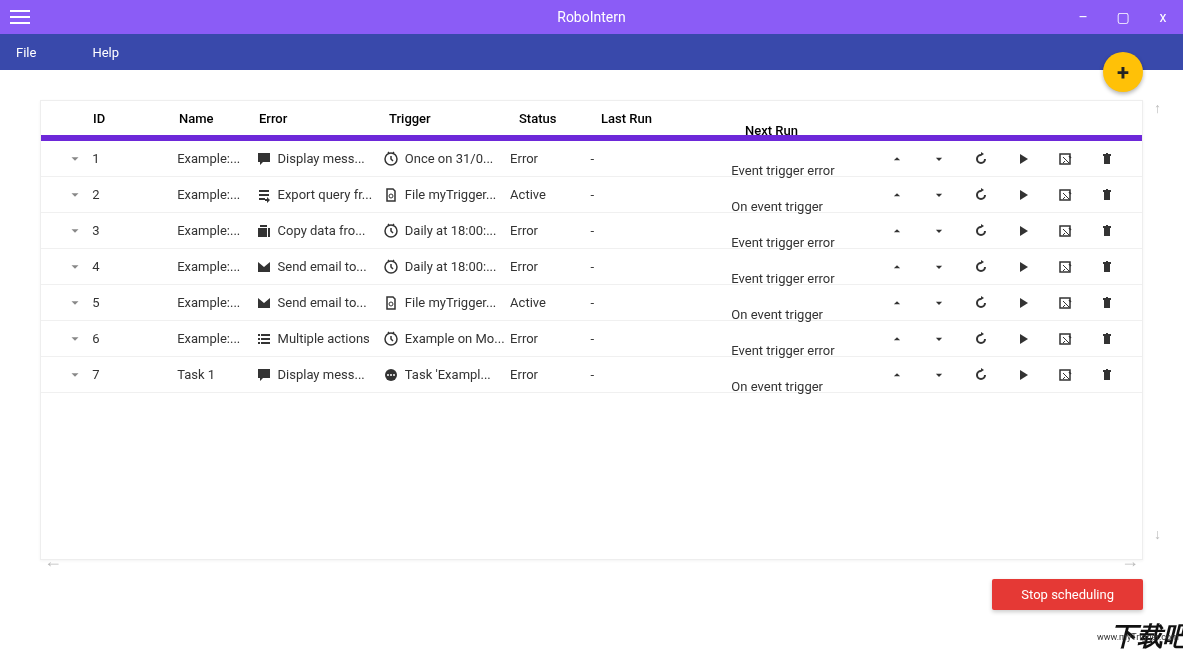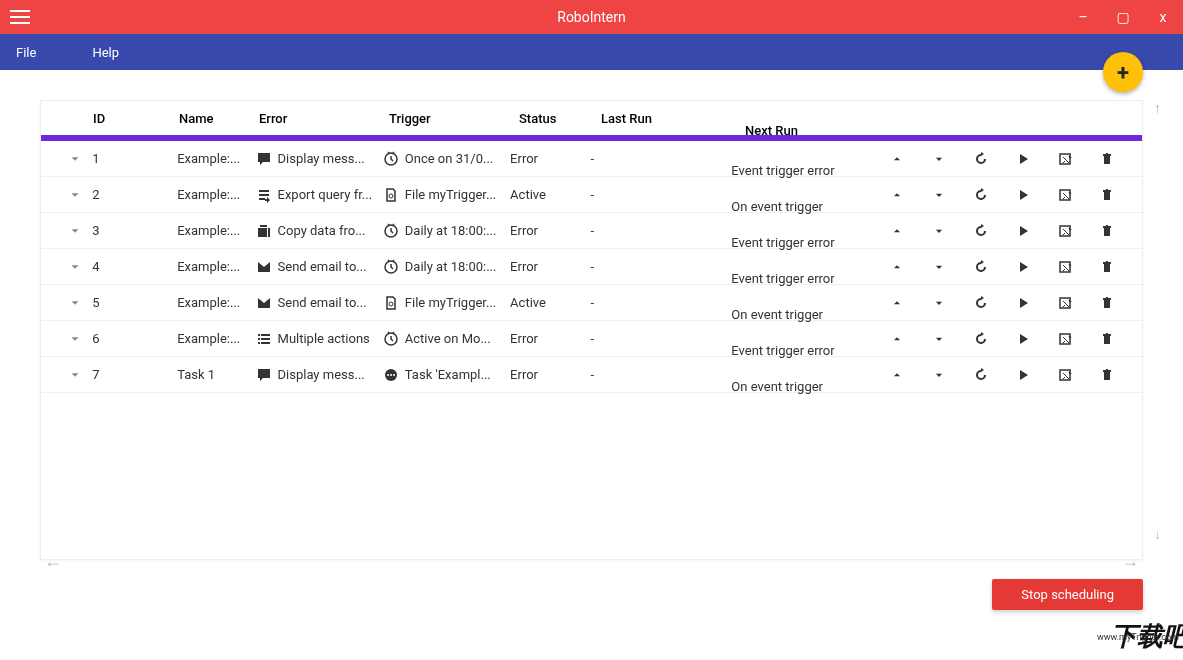--- a/index.html
+++ b/index.html
@@ -1,18 +1,18 @@
 <!DOCTYPE html>
 <html><head>
 <meta charset="utf-8">
 <style>
 * { box-sizing: border-box; margin: 0; padding: 0; font-family: -apple-system, BlinkMacSystemFont, "Segoe UI", Roboto, Arial, sans-serif; }
 body { width: 1183px; height: 660px; background: #fff; overflow: hidden; position: relative; }
 
-.titlebar { height: 34px; background: #ef4444; display: flex; align-items: center; color: #fff; position: relative; }
+.titlebar { height: 34px; background: #8b5cf6; display: flex; align-items: center; color: #fff; position: relative; }
 .hamburger { width: 40px; display: flex; flex-direction: column; align-items: center; justify-content: center; gap: 4px; cursor: pointer; height: 100%; }
 .hamburger span { width: 20px; height: 2px; background: #fff; display: block; }
 .title-text { position: absolute; left: 50%; transform: translateX(-50%); font-size: 14px; }
 .win-controls { margin-left: auto; display: flex; gap: 0; height: 100%; }
 .win-btn { width: 40px; display: flex; align-items: center; justify-content: center; font-size: 14px; cursor: pointer; }
 
 .menubar { height: 36px; background: #3949ab; display: flex; align-items: center; padding: 0 16px; gap: 56px; color: #fff; font-size: 13px; position: relative; }
 .menu-item { cursor: pointer; }
 .fab { position: absolute; right: 40px; top: 18px; width: 40px; height: 40px; border-radius: 50%; background: #ffc107; display: flex; align-items: center; justify-content: center; font-size: 22px; font-weight: bold; color: #222; cursor: pointer; box-shadow: 0 2px 4px rgba(0,0,0,0.3); z-index: 10; }
 
@@ -410,21 +410,21 @@
               </svg>
             </span>
       <span class="action-text">Multiple actions</span>
     </div>
     <div class="col-trigger">
       <span class="ico">
               <svg viewBox="0 0 16 16">
                 <use href="#i-clock"></use>
               </svg>
             </span>
-      <span class="trigger-text">Active on Mo...</span>
+      <span class="trigger-text">Example on Mo...</span>
     </div>
     <div class="col-status">Error</div>
     <div class="col-lastrun">-</div>
     <div class="col-nextrun">Event trigger error</div>
     <div class="col-actions">
       <span class="row-action-btn arrow-up">
               <svg viewBox="0 0 16 16">
                 <use href="#i-up"></use>
               </svg>
             </span>

